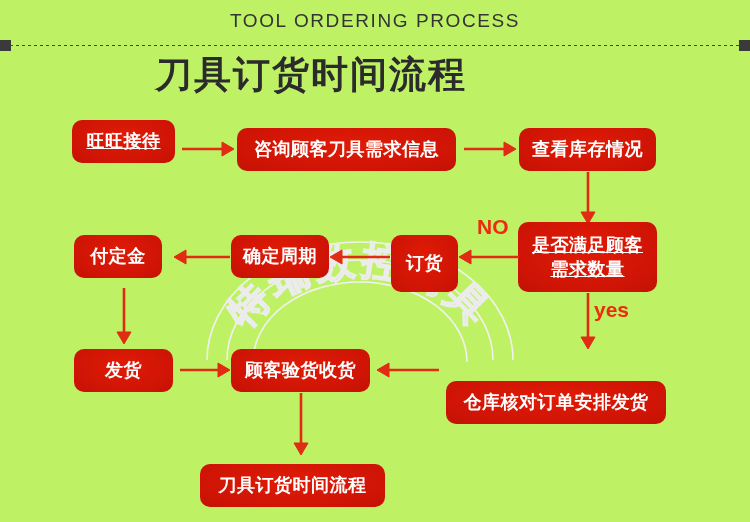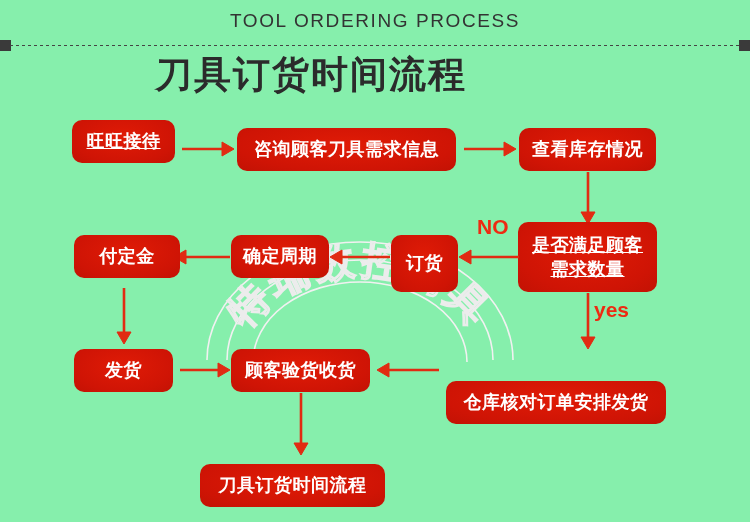--- a/index.html
+++ b/index.html
@@ -7,21 +7,21 @@
     padding: 0;
     background: #ffffff;
   }
   body {
     font-family: "Liberation Sans", "DejaVu Sans", sans-serif;
   }
   #page {
     position: relative;
     width: 750px;
     height: 522px;
-    background: #86efac;
+    background: #bef264;
     overflow: hidden;
   }
 
   
   .eng-title {
     position: absolute;
     left: 0;
     top: 10px;
     width: 750px;
     text-align: center;
@@ -208,21 +208,21 @@
 
   <div class="node" style="left:231px; top:235px; width:98px; height:43px;">确定周期</div>
 
   <div class="arrow" style="left:174px; top:247px;">
     <svg width="56" height="20" viewBox="0 0 56 20">
       <line x1="56" y1="10" x2="12" y2="10"></line>
       <polygon points="12,3 0,10 12,17"></polygon>
     </svg>
   </div>
 
-  <div class="node" style="left:74px; top:235px; width:106px; height:43px;">付定金</div>
+  <div class="node" style="left:74px; top:235px; width:88px; height:43px;">付定金</div>
 
   <div class="arrow" style="left:114px; top:288px;">
     <svg width="20" height="56" viewBox="0 0 20 56">
       <line x1="10" y1="0" x2="10" y2="44"></line>
       <polygon points="3,44 17,44 10,56"></polygon>
     </svg>
   </div>
 
   <div class="branch-label" style="left:594px; top:298px;">yes</div>
 

